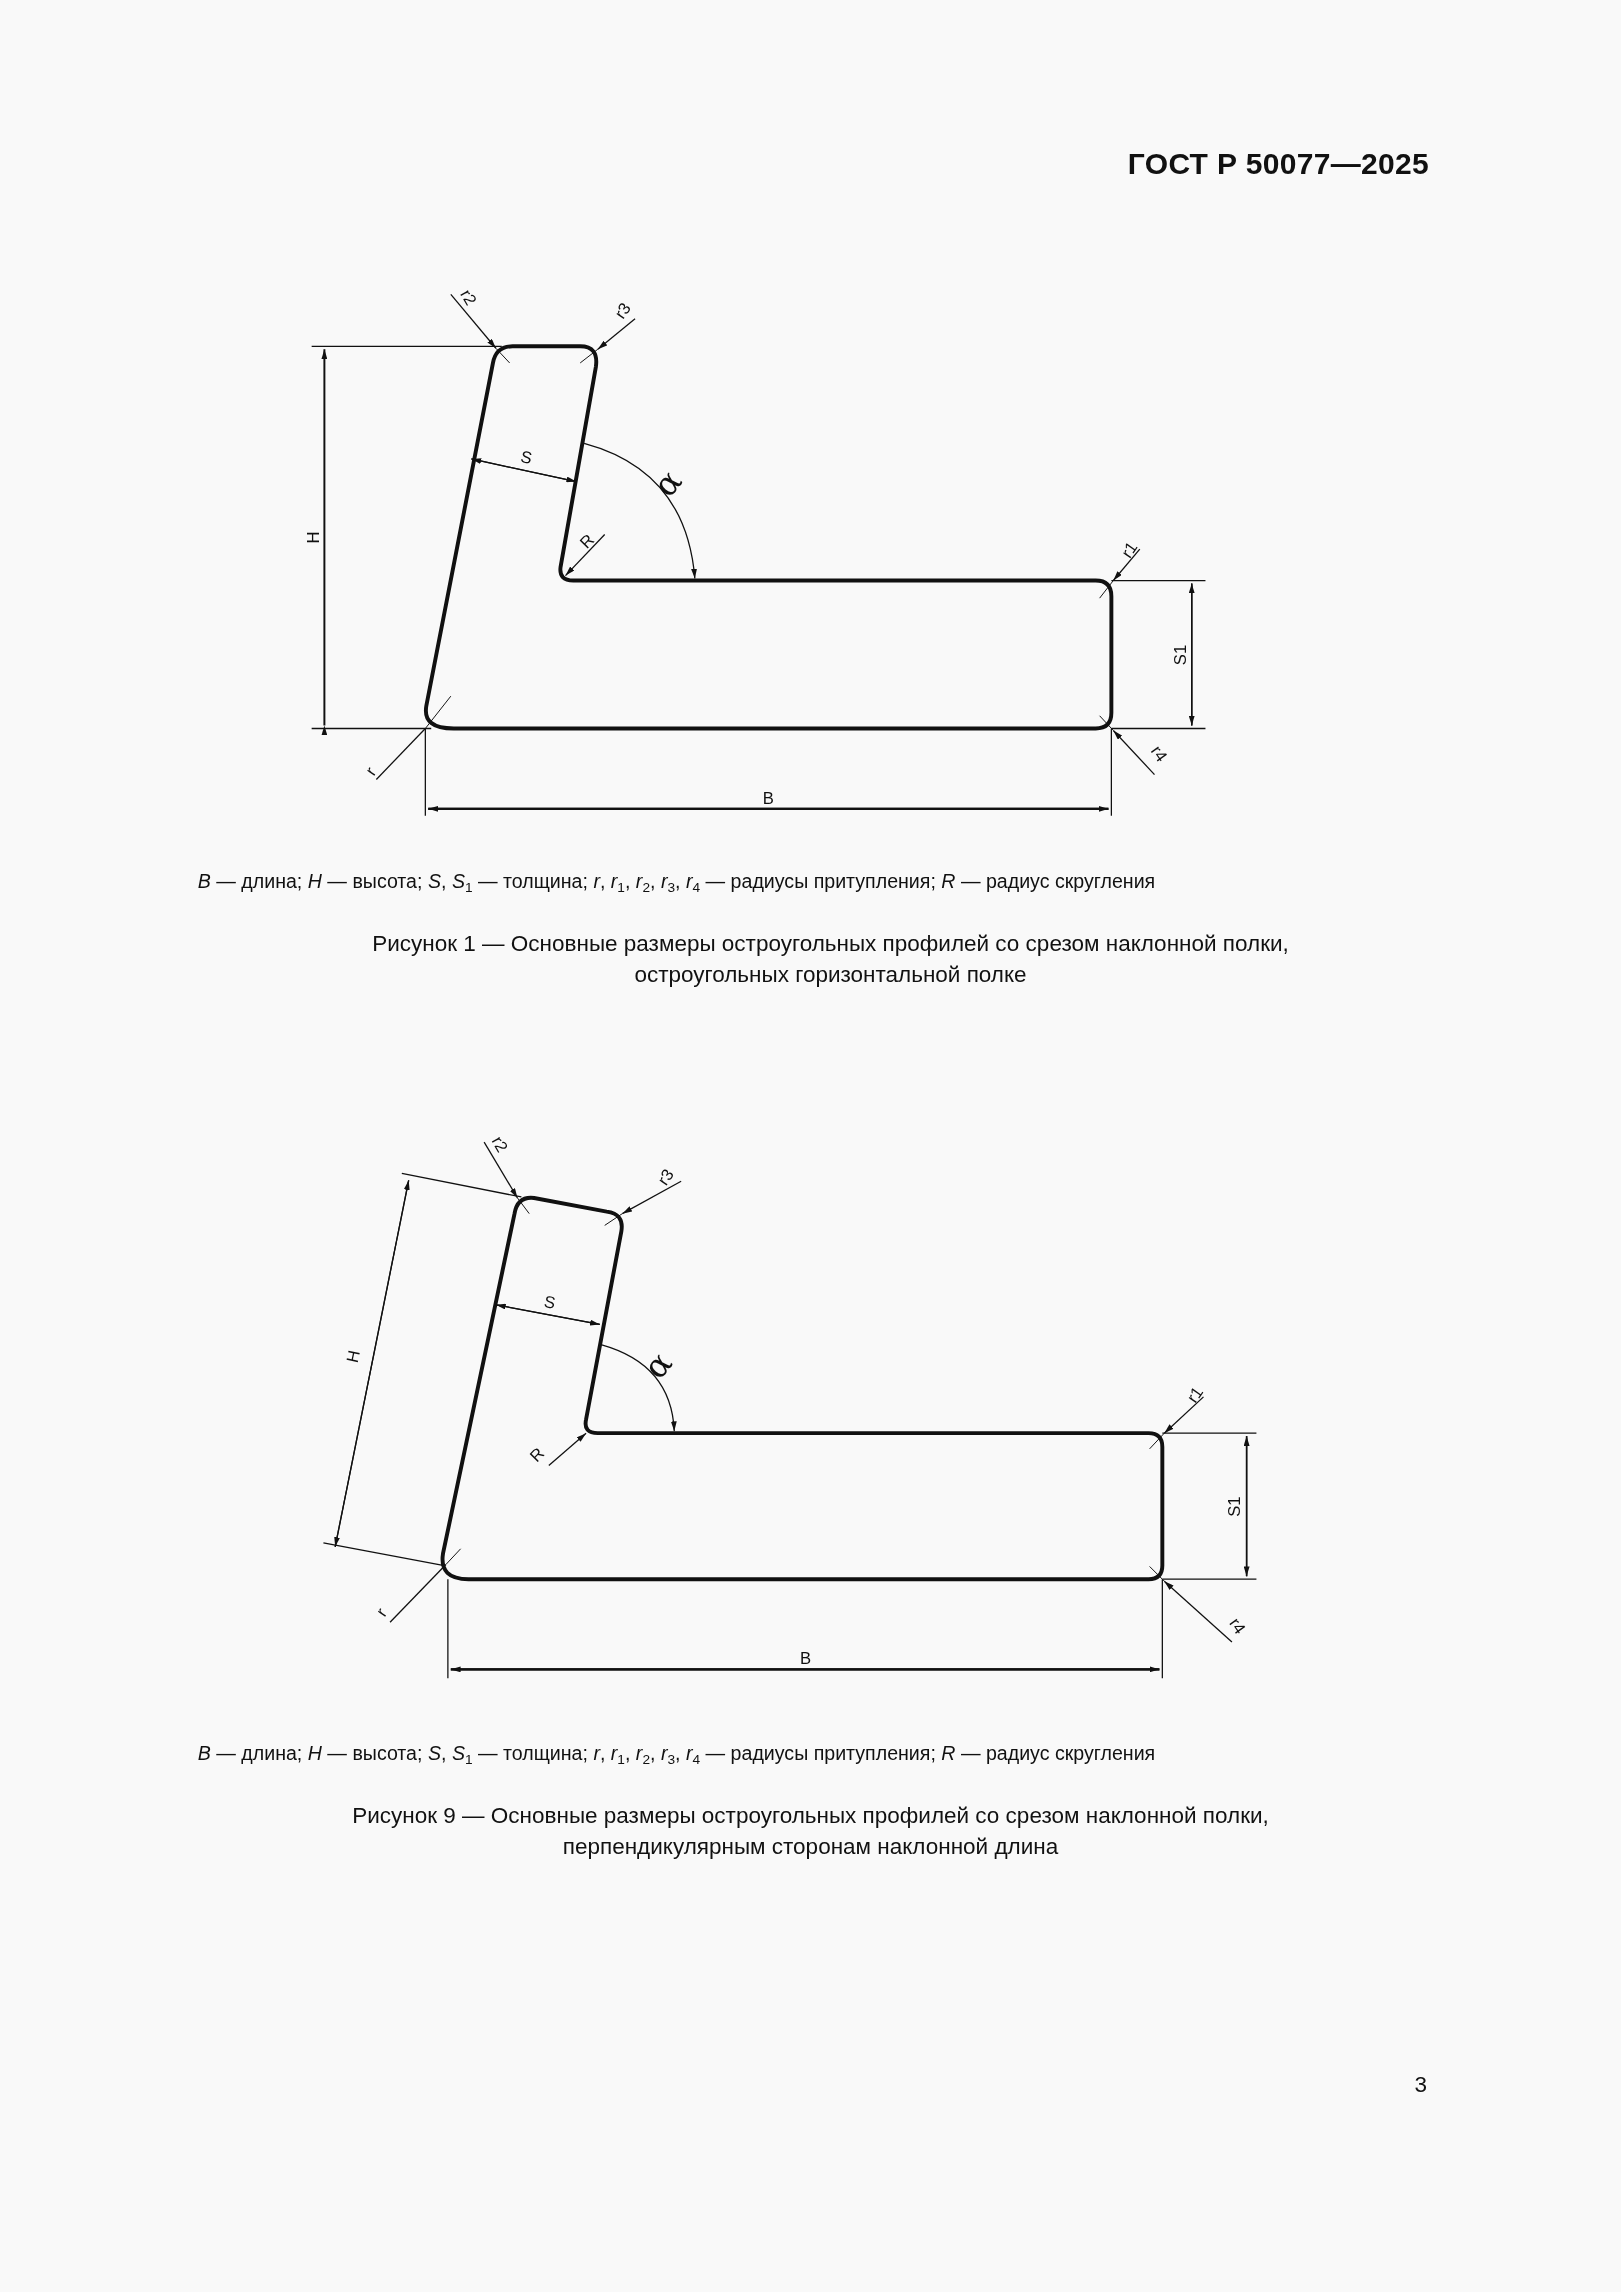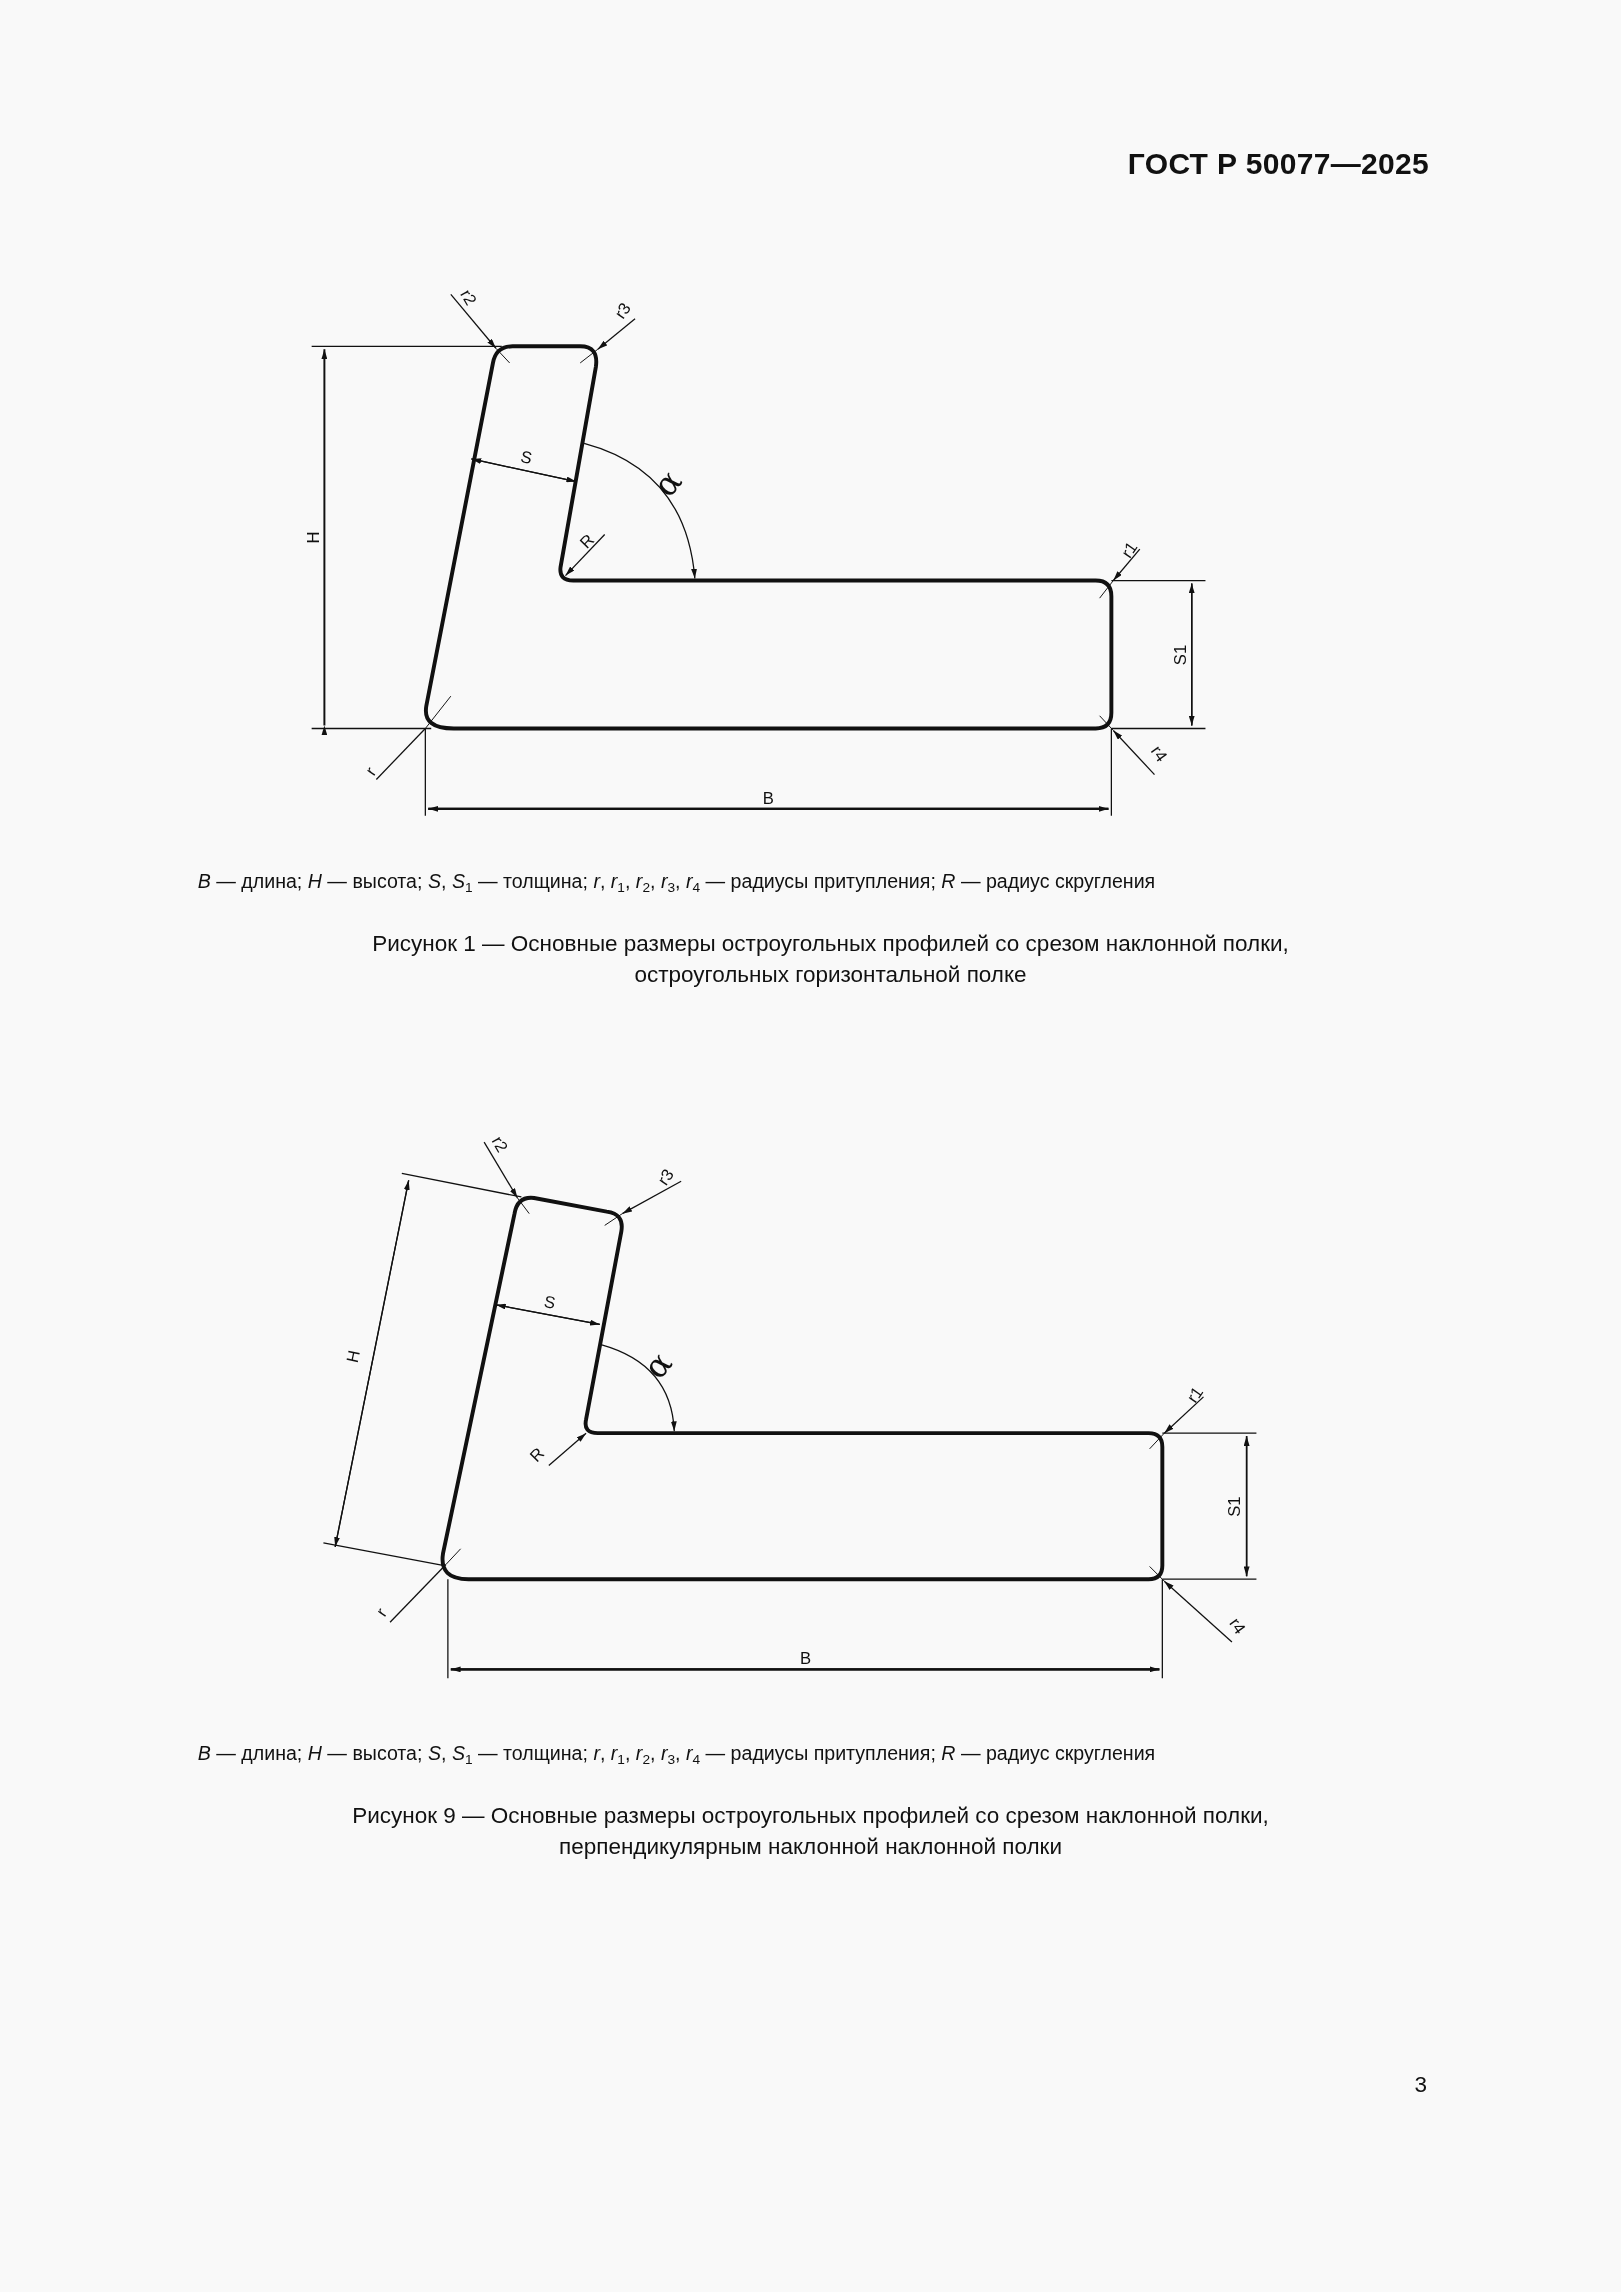--- a/index.html
+++ b/index.html
@@ -139,17 +139,17 @@
 <div class="caption" style="top:928px;padding-left:20px;">
   <div>Рисунок 1 — Основные размеры остроугольных профилей со срезом наклонной полки,</div>
   <div>остроугольных горизонтальной полке</div>
 </div>
 
 <div class="legend" style="top:1742px;">
   <i>B</i><span> — длина; </span><i>H</i><span> — высота; </span><i>S</i>, <i>S</i><sub>1</sub><span> — толщина; </span><i>r</i>, <i>r</i><sub>1</sub>, <i>r</i><sub>2</sub>, <i>r</i><sub>3</sub>, <i>r</i><sub>4</sub><span> — радиусы притупления; </span><i>R</i><span> — радиус скругления</span>
 </div>
 <div class="caption" style="top:1800px;">
   <div>Рисунок 9 — Основные размеры остроугольных профилей со срезом наклонной полки,</div>
-  <div>перпендикулярным наклонной наклонной полки</div>
+  <div>перпендикулярным сторонам наклонной длина</div>
 </div>
 
 <div class="pagenum">3</div>
 
 
 </body></html>

